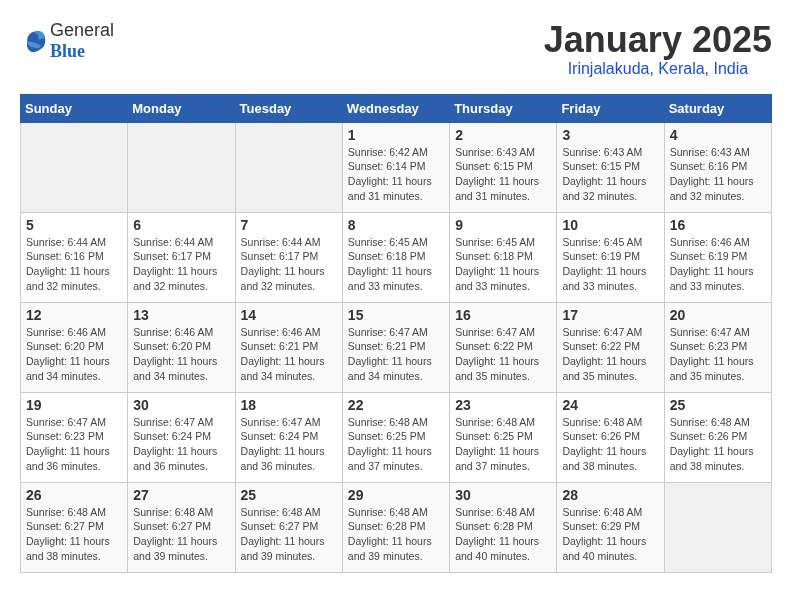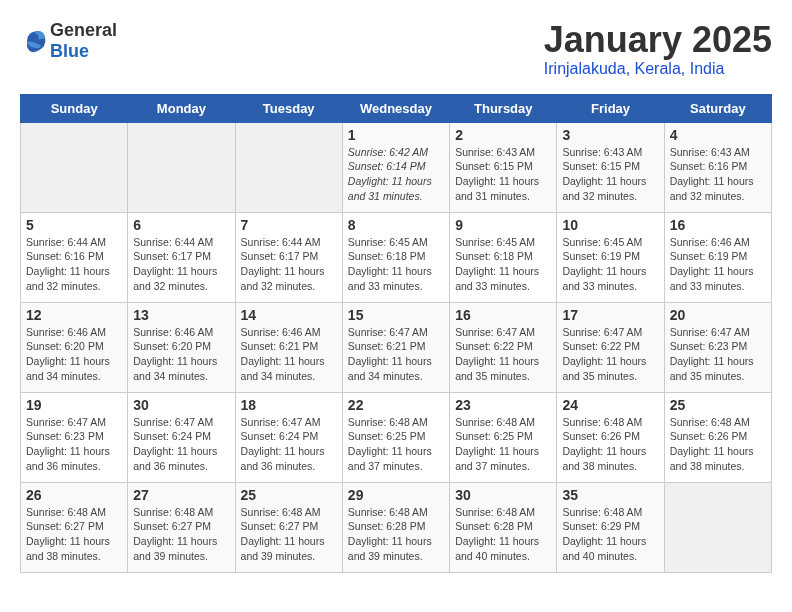--- a/index.html
+++ b/index.html
@@ -19,21 +19,21 @@
     .logo {
       display: flex;
       align-items: center;
     }
     .logo-icon {
       width: 28px;
       height: 28px;
       margin-right: 2px;
     }
     .title-block {
-      text-align: left;
+      text-align: center;
     }
     .title-block h1 {
       font-size: 36px;
       font-weight: bold;
       color: #333;
       line-height: 1.1;
     }
     .title-block h2 {
       font-size: 16px;
       color: #1d4ed8;
@@ -42,21 +42,21 @@
     table {
       width: 100%;
       border-collapse: collapse;
       table-layout: fixed;
     }
     thead tr th {
       background-color: #2b5fad;
       color: #fff;
       padding: 6px 4px;
       font-size: 13px;
-      text-align: center;
+      text-align: left;
       border: 1px solid #2b5fad;
     }
     tbody tr td {
       border: 1px solid #ccc;
       padding: 4px 5px;
       vertical-align: top;
       font-size: 11px;
       color: #333;
       background: #fff;
       height: 90px;
@@ -84,22 +84,22 @@
 <body>
 
 <div class="header">
   <div class="logo">
     <svg class="logo-icon" viewBox="0 0 40 40" xmlns="http://www.w3.org/2000/svg">
       <path d="M10 20 Q10 8 22 6 Q34 4 36 16 Q38 28 26 34 Q14 40 10 28 Z" fill="#2b5fad"></path>
       <path d="M22 6 Q34 4 36 16 L26 18 Q28 10 22 10 Z" fill="#4a90d9"></path>
       <path d="M10 20 Q10 28 22 30 Q28 32 30 26 L20 22 Z" fill="#4a90d9"></path>
     </svg>
     <div>
-      <span style="font-size:18px;font-weight:bold;color:#333;">General</span><br>
-      <span style="font-size:18px;font-weight:bold;color:#2266bb;">Blue</span>
+      <span style="font-size:18px;font-weight:normal;color:#333;">General</span><br>
+      <span style="font-size:18px;font-weight:bold;color:#2266bb;font-family:Liberation Serif, serif;">Blue</span>
     </div>
   </div>
   <div class="title-block">
     <h1>January 2025</h1>
     <h2>Irinjalakuda, Kerala, India</h2>
   </div>
 </div>
 
 <table>
   <thead>
@@ -113,21 +113,21 @@
       <th>Saturday</th>
     </tr>
   </thead>
   <tbody id="calendar-body">
   <tr>
         <td class="empty-cell"></td>
         <td class="empty-cell"></td>
         <td class="empty-cell"></td>
         <td>
           <span class="day-num">1</span>
-          <div class="day-info" style="white-space: pre-line; font-style: italic;">Sunrise: 6:42 AM
+          <div class="day-info" style="white-space: pre-line;">Sunrise: 6:42 AM
 Sunset: 6:14 PM
 Daylight: 11 hours
 and 31 minutes.</div>
         </td>
         <td>
           <span class="day-num">2</span>
           <div class="day-info" style="white-space: pre-line;">Sunrise: 6:43 AM
 Sunset: 6:15 PM
 Daylight: 11 hours
 and 31 minutes.</div>
@@ -330,21 +330,21 @@
 and 39 minutes.</div>
         </td>
         <td>
           <span class="day-num">30</span>
           <div class="day-info" style="white-space: pre-line;">Sunrise: 6:48 AM
 Sunset: 6:28 PM
 Daylight: 11 hours
 and 40 minutes.</div>
         </td>
         <td>
-          <span class="day-num">35</span>
+          <span class="day-num">28</span>
           <div class="day-info" style="white-space: pre-line;">Sunrise: 6:48 AM
 Sunset: 6:29 PM
 Daylight: 11 hours
 and 40 minutes.</div>
         </td>
         <td class="empty-cell"></td>
       </tr>
     </tbody>
 </table>
 

